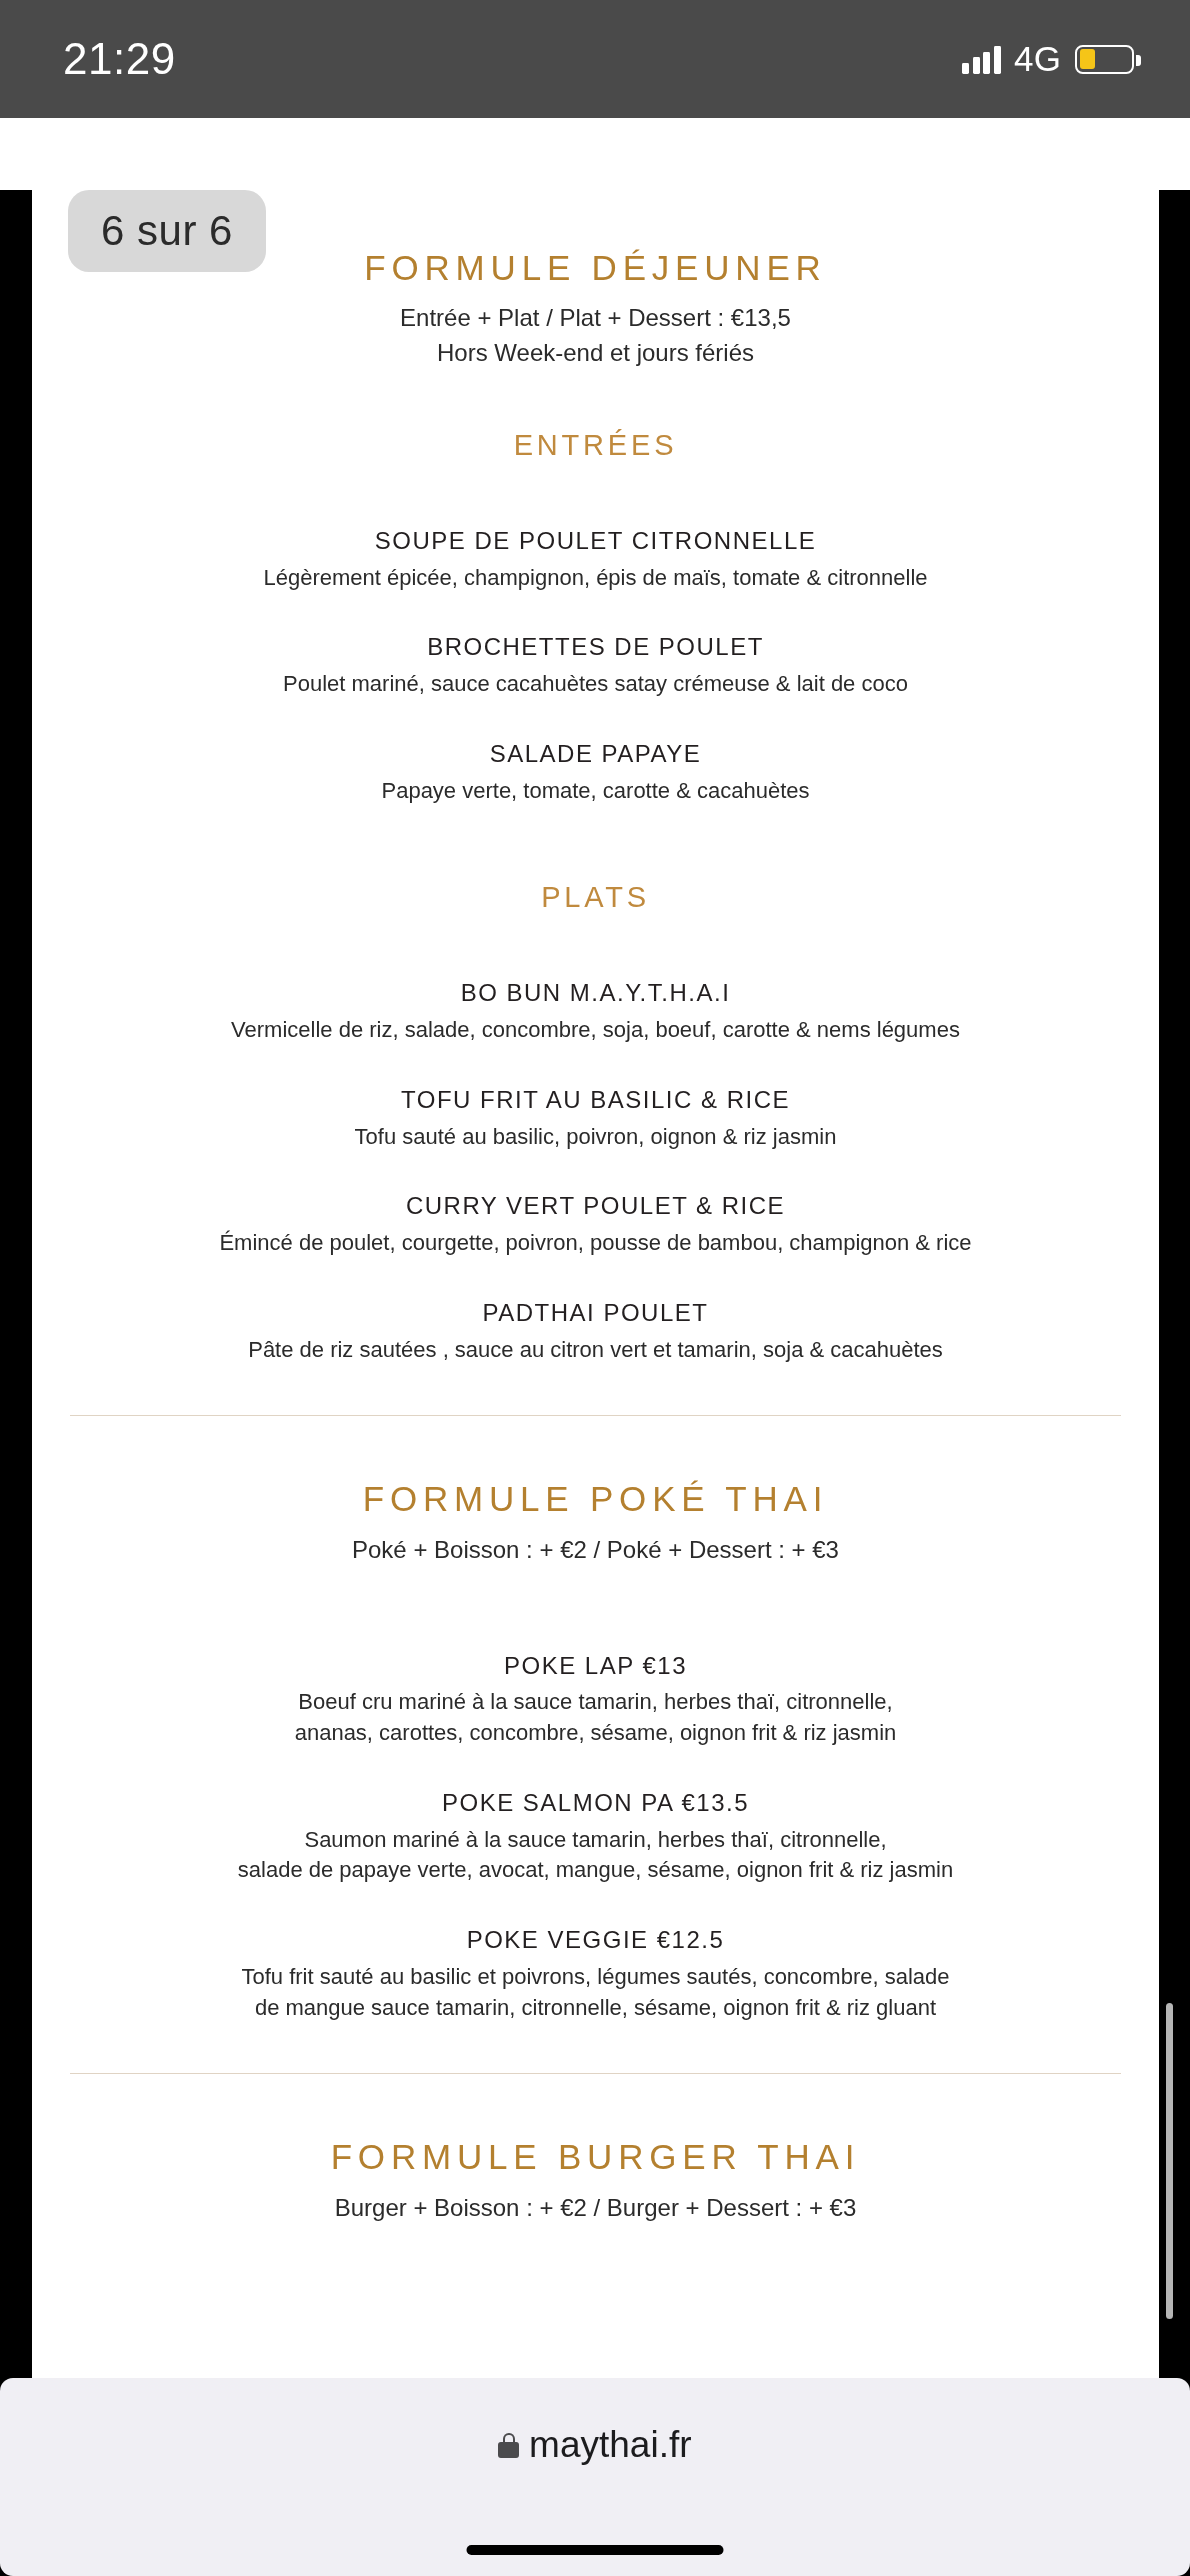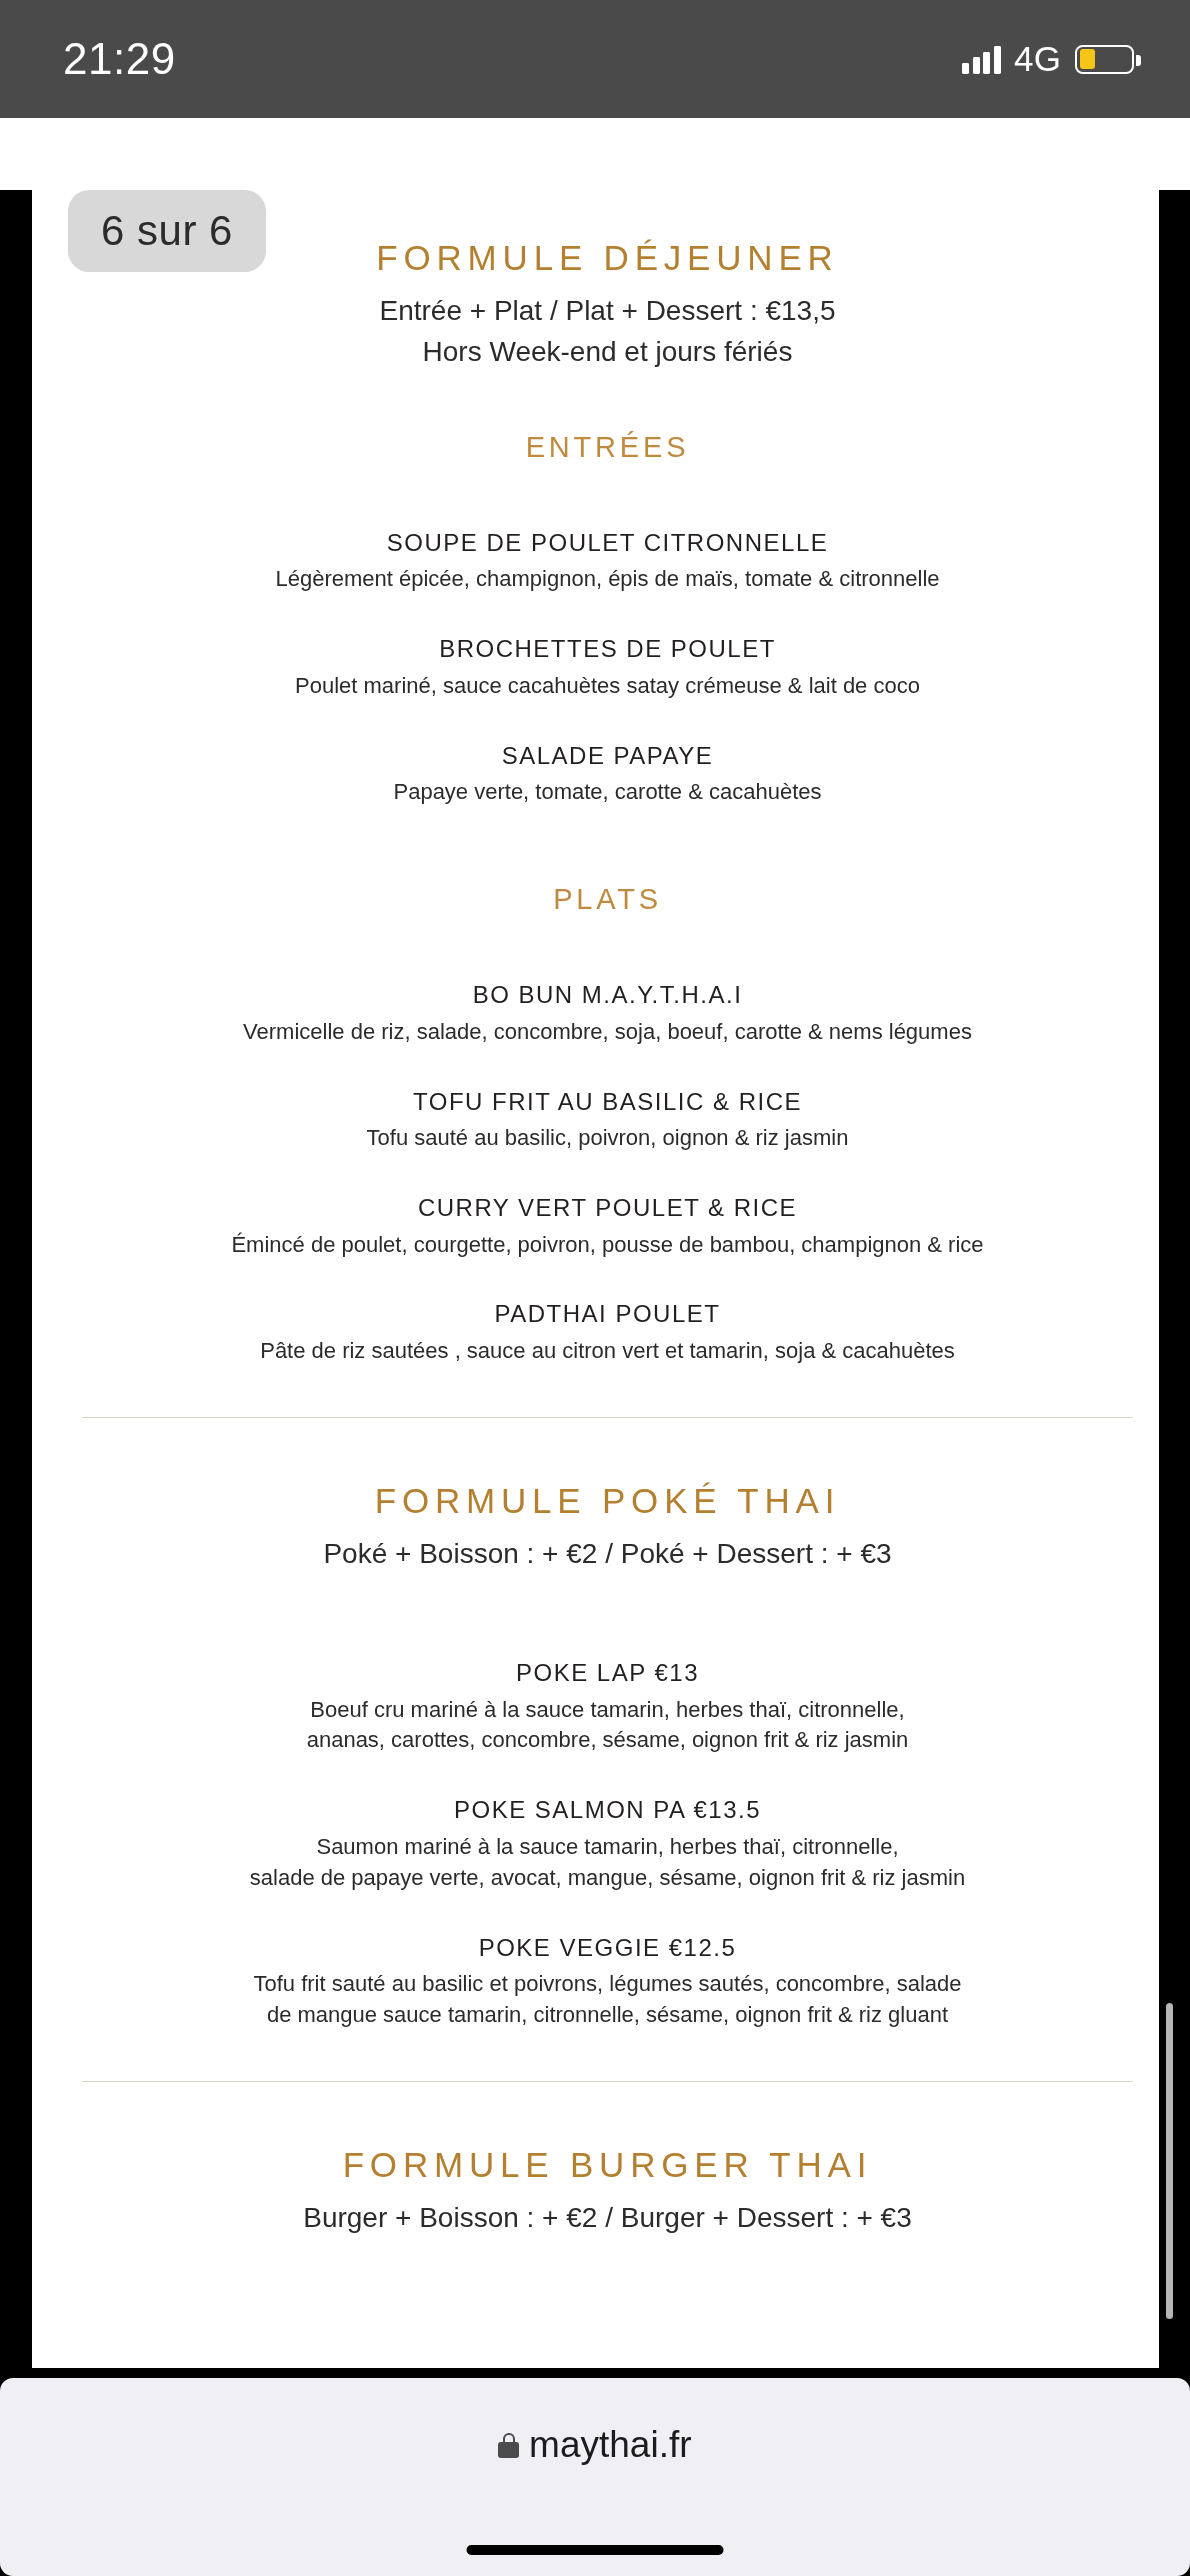--- a/index.html
+++ b/index.html
@@ -73,27 +73,26 @@
   
   .browser-top-white {
     position: absolute;
     top: 118px; left: 0;
     width: 1190px;
     height: 72px;
     background: #fff;
   }
   .page {
     position: absolute;
-    top: 180px;
+    top: 190px;
     left: 32px;
     width: 1127px;
     height: 2188px;
     background: #fff;
     overflow: hidden;
-    padding-left: 12px;
   }
   .content {
     width: 1127px;
     padding: 0;
     color: #231f20;
   }
 
   
   .page-pill {
     position: absolute;
@@ -114,21 +113,21 @@
   }
   .formula-title {
     text-align: center;
     color: #b4802f;
     font-size: 35px;
     letter-spacing: 5.8px;
     font-weight: 400;
   }
   .formula-sub {
     text-align: center;
-    font-size: 28px;
+    font-size: 24px;
     color: #2b2b2b;
     line-height: 1.45;
     margin-top: 13.4px;
   }
   .category {
     text-align: center;
     color: #c08a3e;
     font-size: 29px;
     letter-spacing: 3.8px;
     margin-top: 58px;

